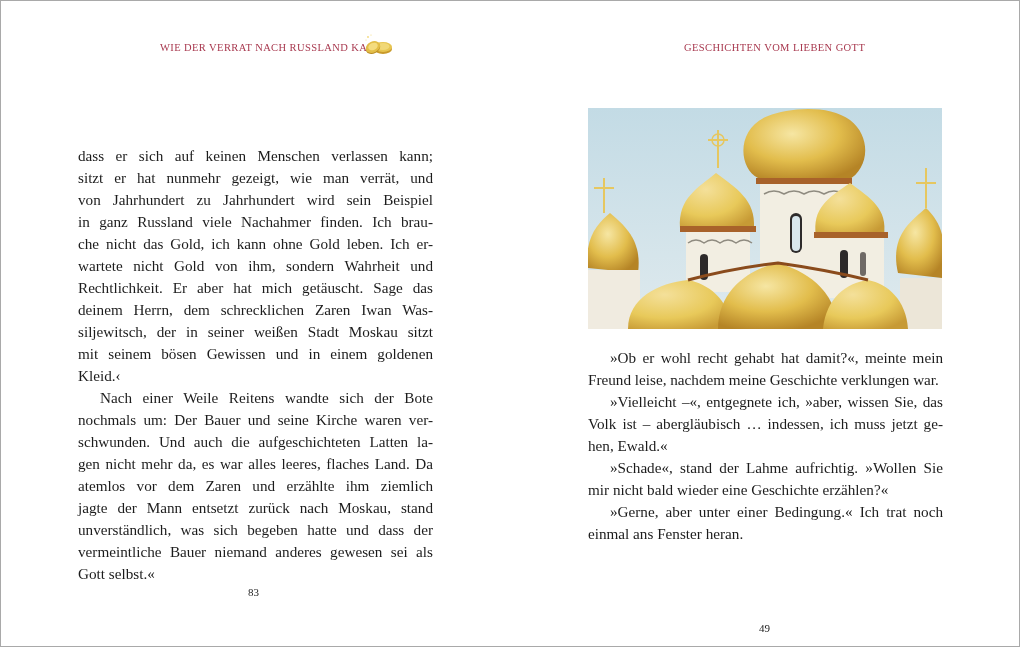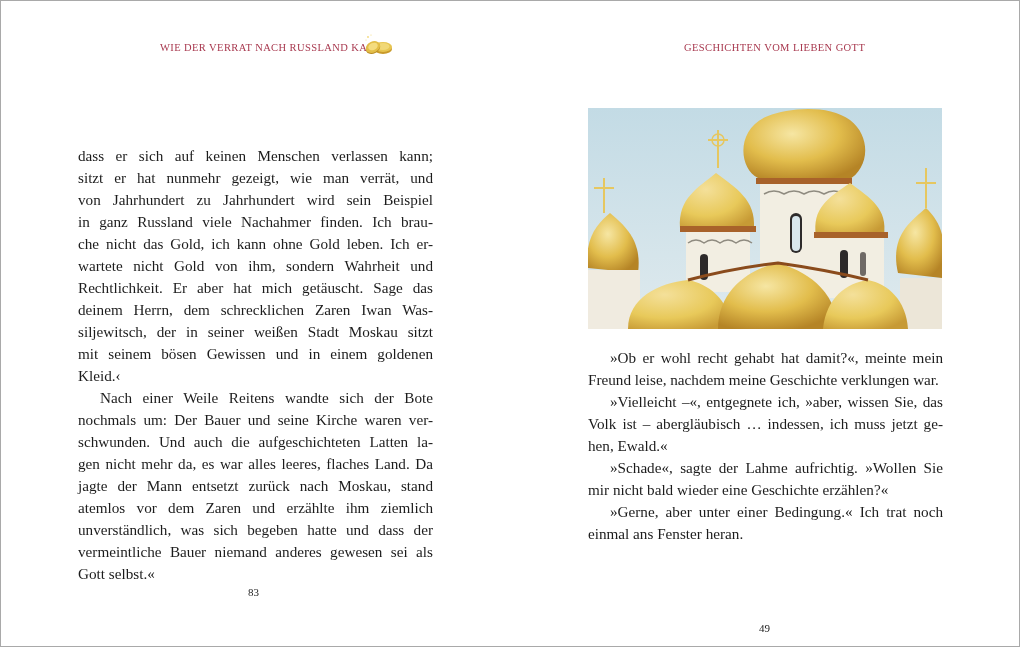--- a/index.html
+++ b/index.html
@@ -81,22 +81,22 @@
       <span class="line">wartete nicht Gold von ihm, sondern Wahrheit und</span>
       <span class="line">Rechtlichkeit. Er aber hat mich getäuscht. Sage das</span>
       <span class="line">deinem Herrn, dem schrecklichen Zaren Iwan Was-</span>
       <span class="line">siljewitsch, der in seiner weißen Stadt Moskau sitzt</span>
       <span class="line">mit seinem bösen Gewissen und in einem goldenen</span>
       <span class="line last">Kleid.‹</span>
       <span class="line indent">Nach einer Weile Reitens wandte sich der Bote</span>
       <span class="line">nochmals um: Der Bauer und seine Kirche waren ver-</span>
       <span class="line">schwunden. Und auch die aufgeschichteten Latten la-</span>
       <span class="line">gen nicht mehr da, es war alles leeres, flaches Land. Da</span>
+      <span class="line">atemlos vor dem Zaren und erzählte ihm ziemlich</span>
       <span class="line">jagte der Mann entsetzt zurück nach Moskau, stand</span>
-      <span class="line">atemlos vor dem Zaren und erzählte ihm ziemlich</span>
       <span class="line">unverständlich, was sich begeben hatte und dass der</span>
       <span class="line">vermeintliche Bauer niemand anderes gewesen sei als</span>
       <span class="line last">Gott selbst.«</span>
     </div>
 
   <div class="folio">83</div>
 </div>
 
 <div class="page right">
   <div class="running-head">Geschichten vom lieben Gott</div>
@@ -157,20 +157,20 @@
     <path d="M235 221 C238 190 258 175 280 172 C300 176 318 192 320 221 Z" fill="url(#gold2)"></path>
     <path d="M100 172 Q145 160 190 155 Q240 162 280 172" stroke="#8a4b1c" stroke-width="3" fill="none"></path>
   </svg>
 
   <div class="text-block" id="right-text">
       <span class="line indent">»Ob er wohl recht gehabt hat damit?«, meinte mein</span>
       <span class="line last">Freund leise, nachdem meine Geschichte verklungen war.</span>
       <span class="line indent">»Vielleicht –«, entgegnete ich, »aber, wissen Sie, das</span>
       <span class="line">Volk ist – abergläubisch … indessen, ich muss jetzt ge-</span>
       <span class="line last">hen, Ewald.«</span>
-      <span class="line indent">»Schade«, sagte der Lahme aufrichtig. »Wollen Sie</span>
+      <span class="line indent">»Schade«, stand der Lahme aufrichtig. »Wollen Sie</span>
       <span class="line last">mir nicht bald wieder eine Geschichte erzählen?«</span>
       <span class="line indent">»Gerne, aber unter einer Bedingung.« Ich trat noch</span>
       <span class="line last">einmal ans Fenster heran.</span>
     </div>
 
   <div class="folio">49</div>
 </div>
 
 </body></html>

